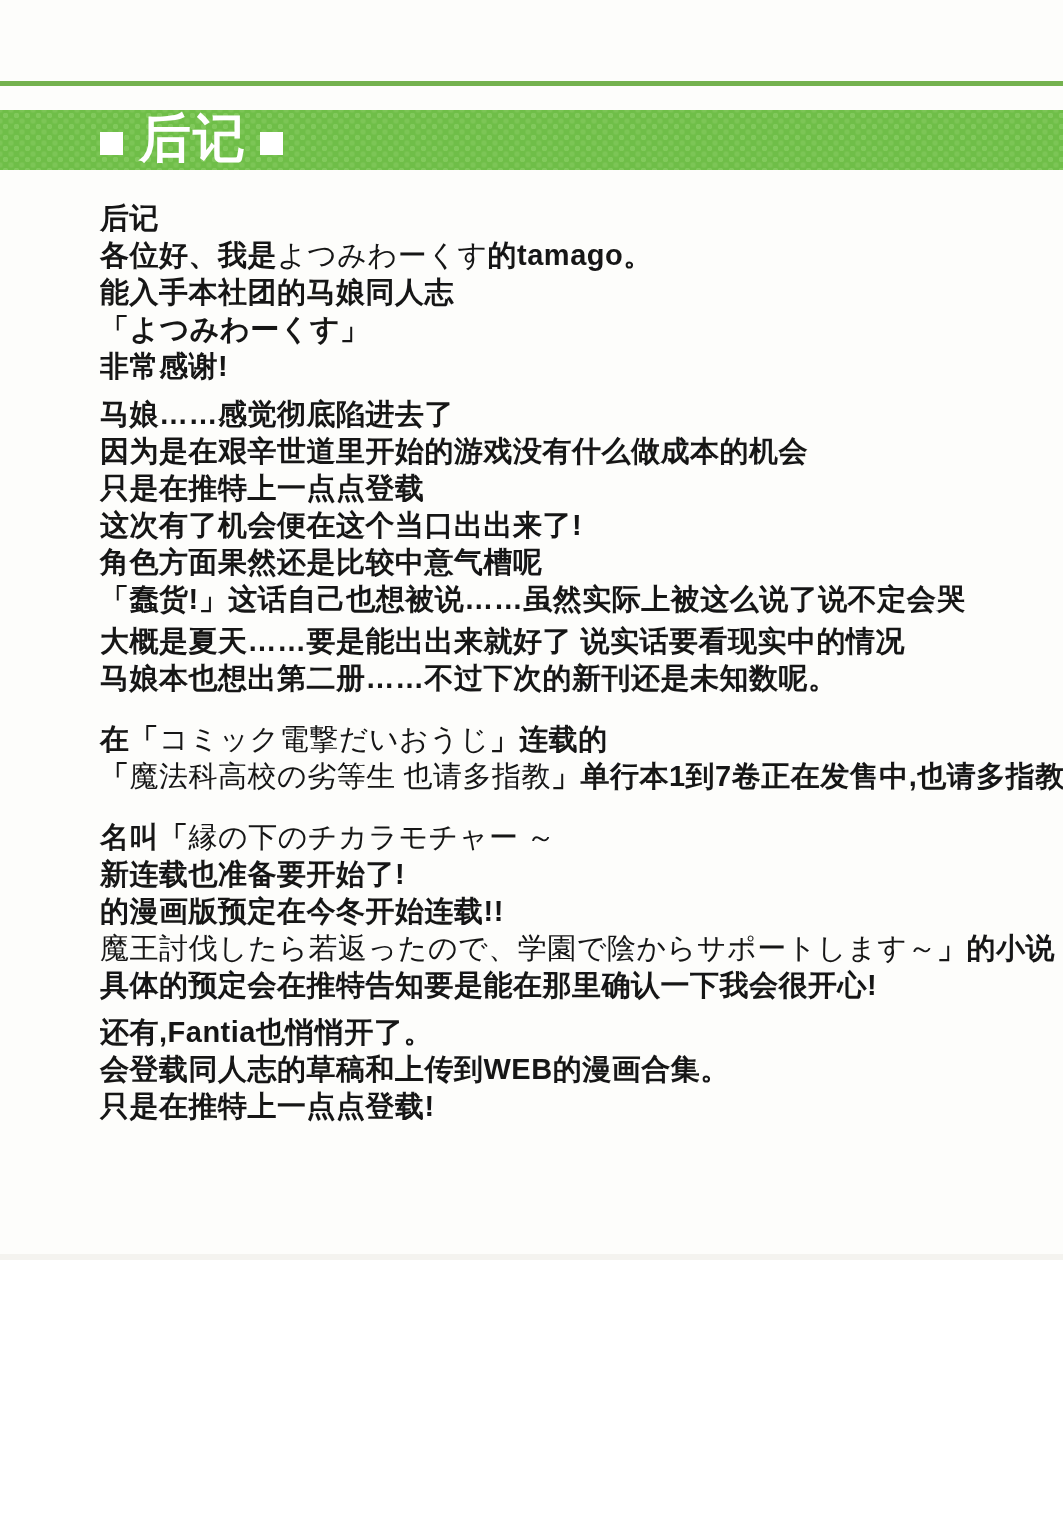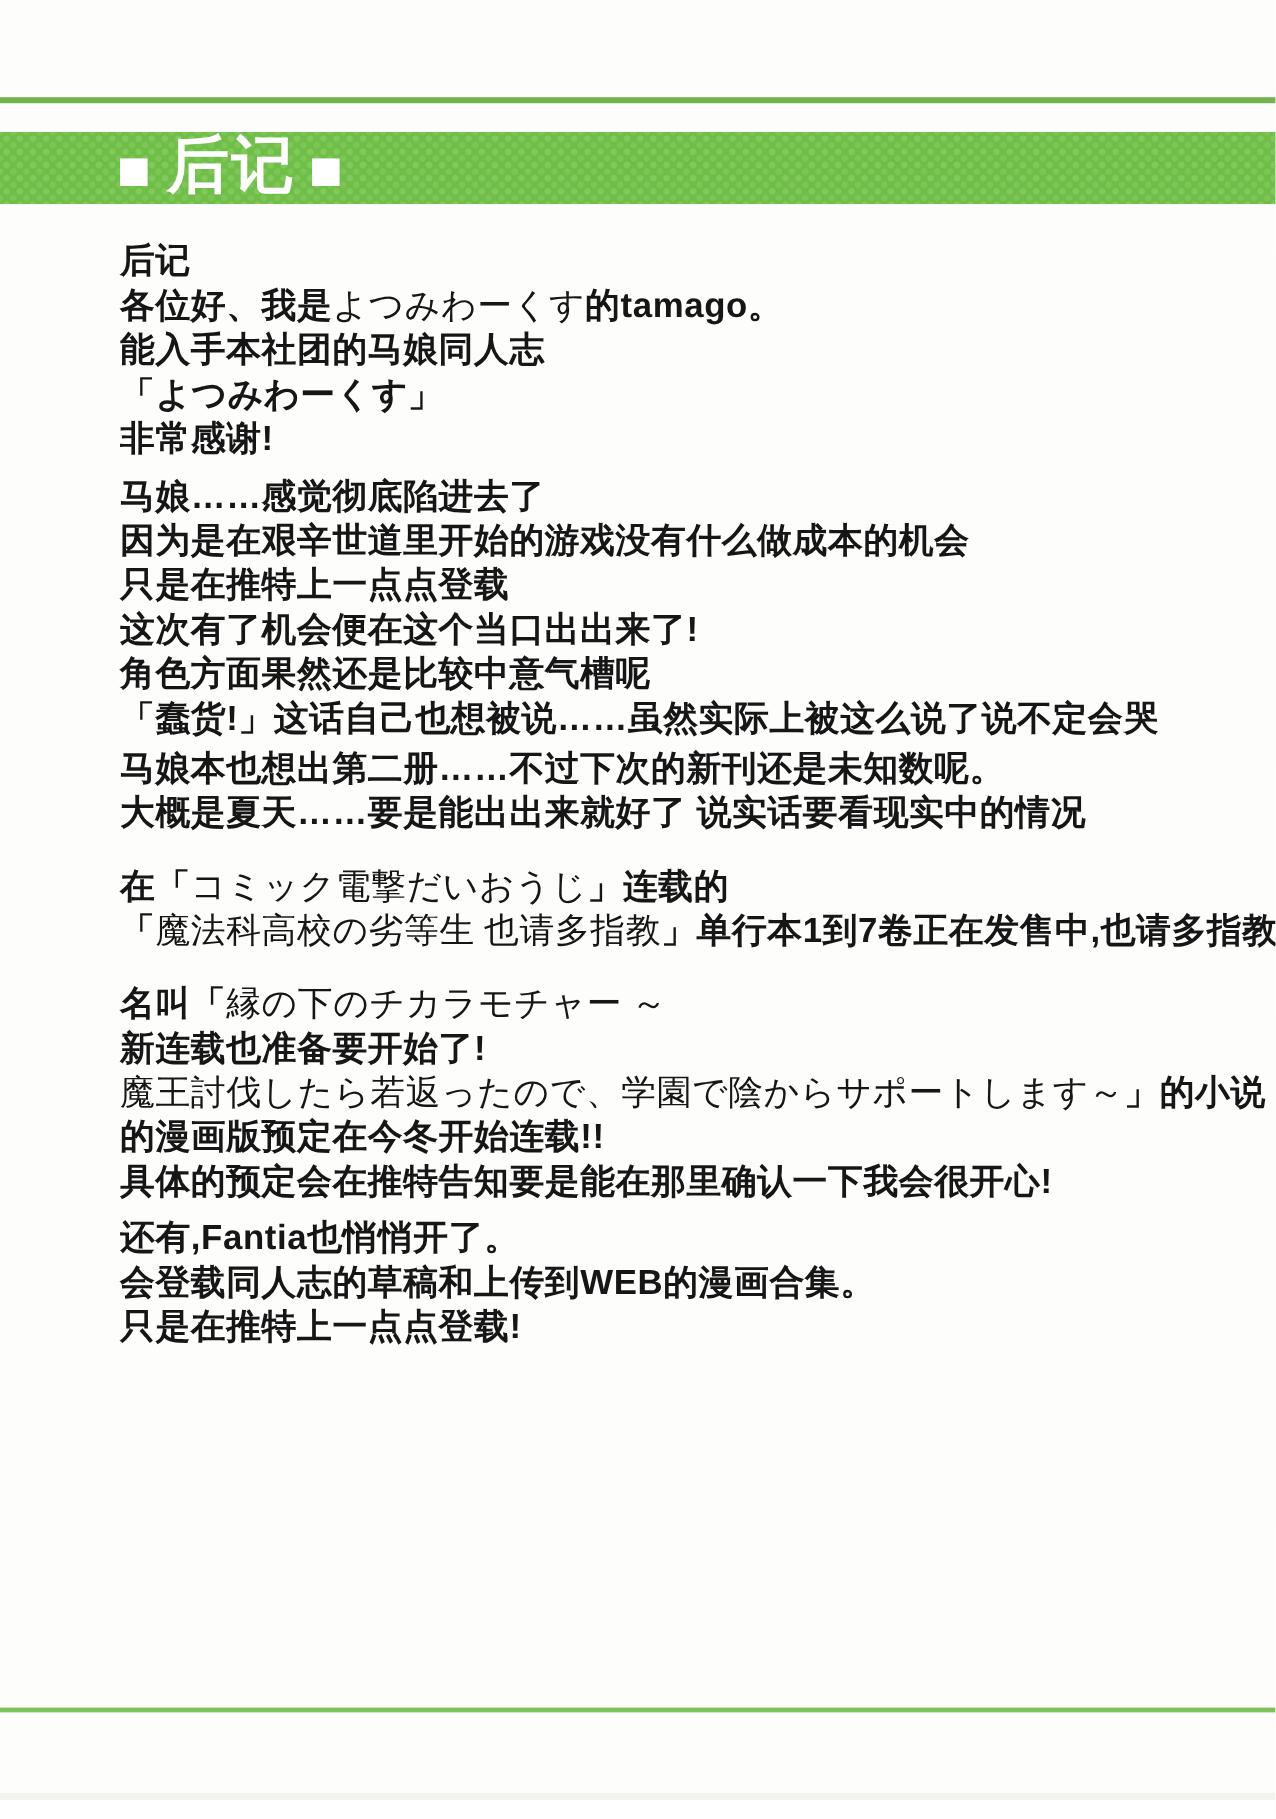--- a/index.html
+++ b/index.html
@@ -1,19 +1,19 @@
 <!DOCTYPE html>
 <html><head>
 <meta charset="utf-8">
 <style>
   html, body { margin: 0; padding: 0; }
   .page {
     position: relative;
     width: 1063px;
-    height: 1500px;
+    height: 1260px;
     background: #fdfdfb;
     overflow: hidden;
     font-family: "Liberation Sans", sans-serif;
   }
   .top-stripe {
     position: absolute;
     left: 0; top: 81px;
     width: 100%; height: 5px;
     background: #74b24e;
   }
@@ -98,34 +98,34 @@
   <div class="para" style="top:396px">
     <div><span>马娘……感觉彻底陷进去了</span></div>
     <div><span>因为是在艰辛世道里开始的游戏没有什么做成本的机会</span></div>
     <div><span>只是在推特上一点点登载</span></div>
     <div><span>这次有了机会便在这个当口出出来了!</span></div>
     <div><span>角色方面果然还是比较中意气槽呢</span></div>
     <div><span>「蠢货!」这话自己也想被说……虽然实际上被这么说了说不定会哭</span></div>
   </div>
 
   <div class="para" style="top:623px">
+    <div><span>大概是夏天……要是能出出来就好了 说实话要看现实中的情况</span></div>
     <div><span>马娘本也想出第二册……不过下次的新刊还是未知数呢。</span></div>
-    <div><span>大概是夏天……要是能出出来就好了 说实话要看现实中的情况</span></div>
   </div>
 
   <div class="para" style="top:721px">
     <div><span>在「</span><span class="jp">コミック電撃だいおうじ</span><span>」连载的</span></div>
     <div><span>「</span><span class="jp">魔法科高校の劣等生 也请多指教</span><span>」单行本1到7卷正在发售中,也请多指教!</span></div>
   </div>
 
   <div class="para" style="top:819px">
     <div><span>名叫「</span><span class="jp">縁の下のチカラモチャー ～</span></div>
     <div><span>新连载也准备要开始了!</span></div>
+    <div><span>的漫画版预定在今冬开始连载!!</span></div>
     <div><span class="jp">魔王討伐したら若返ったので、学園で陰からサポートします～</span><span>」的小说</span></div>
-    <div><span>的漫画版预定在今冬开始连载!!</span></div>
     <div><span>具体的预定会在推特告知要是能在那里确认一下我会很开心!</span></div>
   </div>
 
   <div class="para" style="top:1014px">
     <div><span>还有,Fantia也悄悄开了。</span></div>
     <div><span>会登载同人志的草稿和上传到WEB的漫画合集。</span></div>
     <div><span>只是在推特上一点点登载!</span></div>
   </div>
 
   <div class="bottom-rule"></div>

